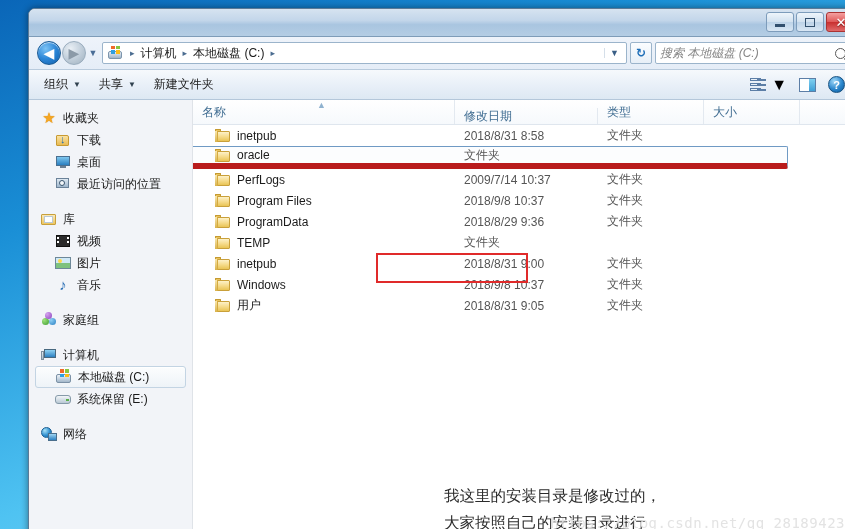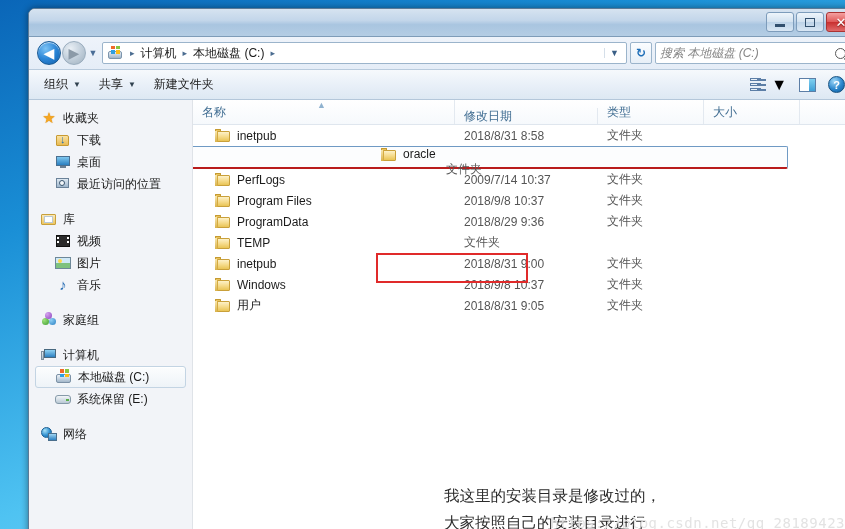--- a/index.html
+++ b/index.html
@@ -312,26 +312,25 @@
     color: #8fb2cf; font-size: 9px;
   }
 
   .row {
     height: 21px; display: flex; align-items: center;
     position: relative;
   }
   .row.hl {
     background: #fcfdfe;
     border-top: 1px solid #6f9ac4;
-    border-bottom: 2px solid #b91c1c;
+    border-bottom: 6px solid #b91c1c;
     width: 595px;
     border-right: 1px solid #6f9ac4;
     border-radius: 0 2px 2px 0;
     height: 23px;
-    flex-direction: column;
   }
   .cell { font-size: 12px; color: #1b1b1b; white-space: nowrap; }
   .cell.name { width: 262px; display: flex; align-items: center; gap: 6px; padding-left: 22px; }
   .cell.date { width: 143px; color: #555; padding-left: 9px; }
   .cell.type { width: 106px; color: #555; padding-left: 9px; }
 
   .folder {
     width: 16px; height: 13px; flex: none; position: relative;
   }
   .folder .tab {

